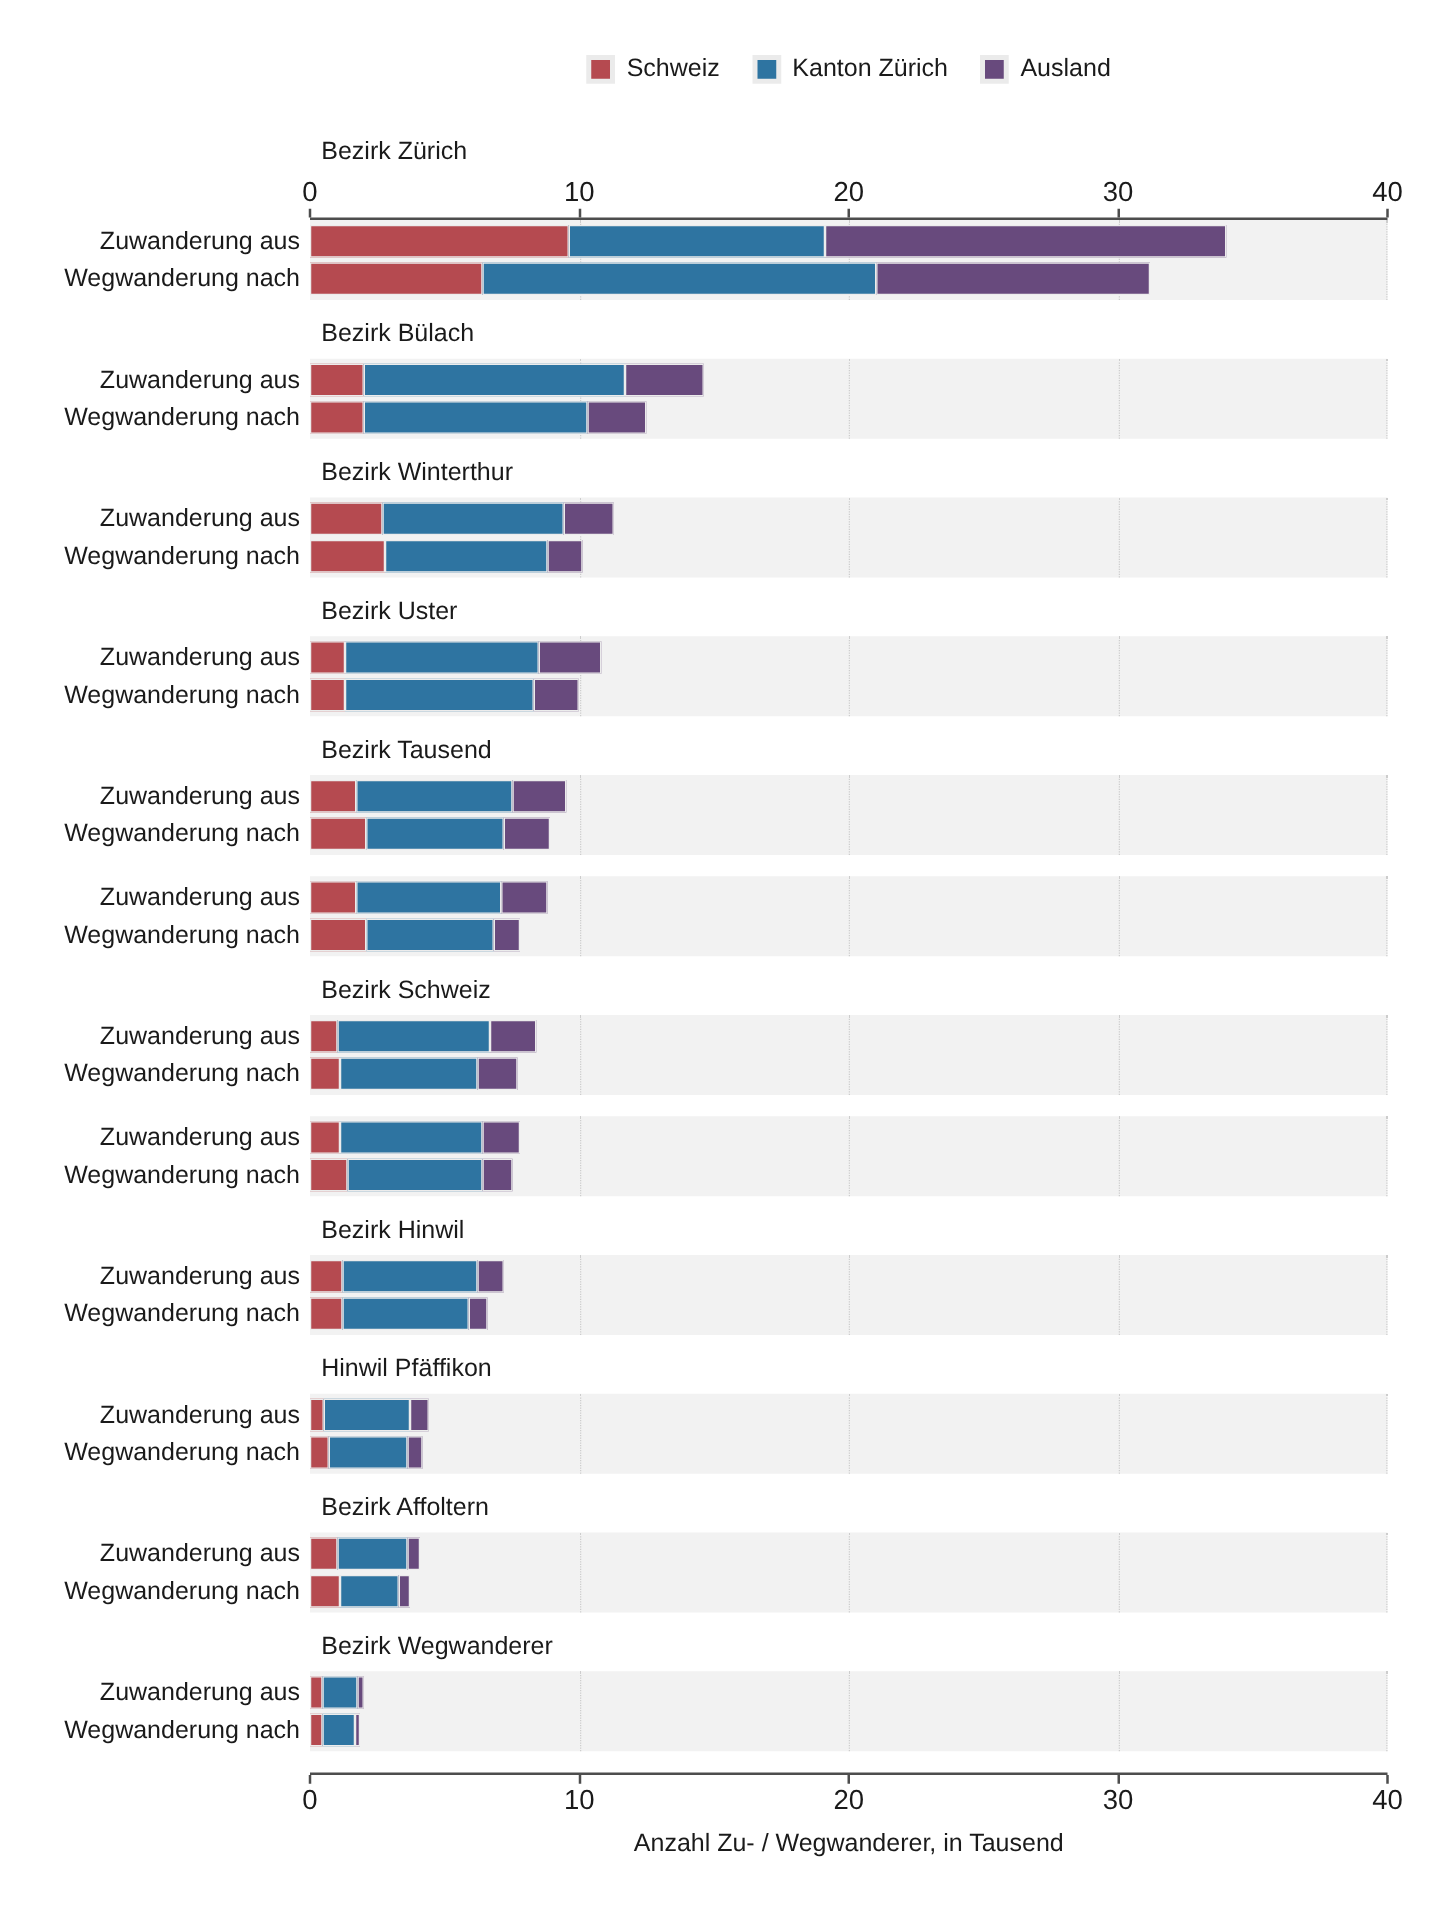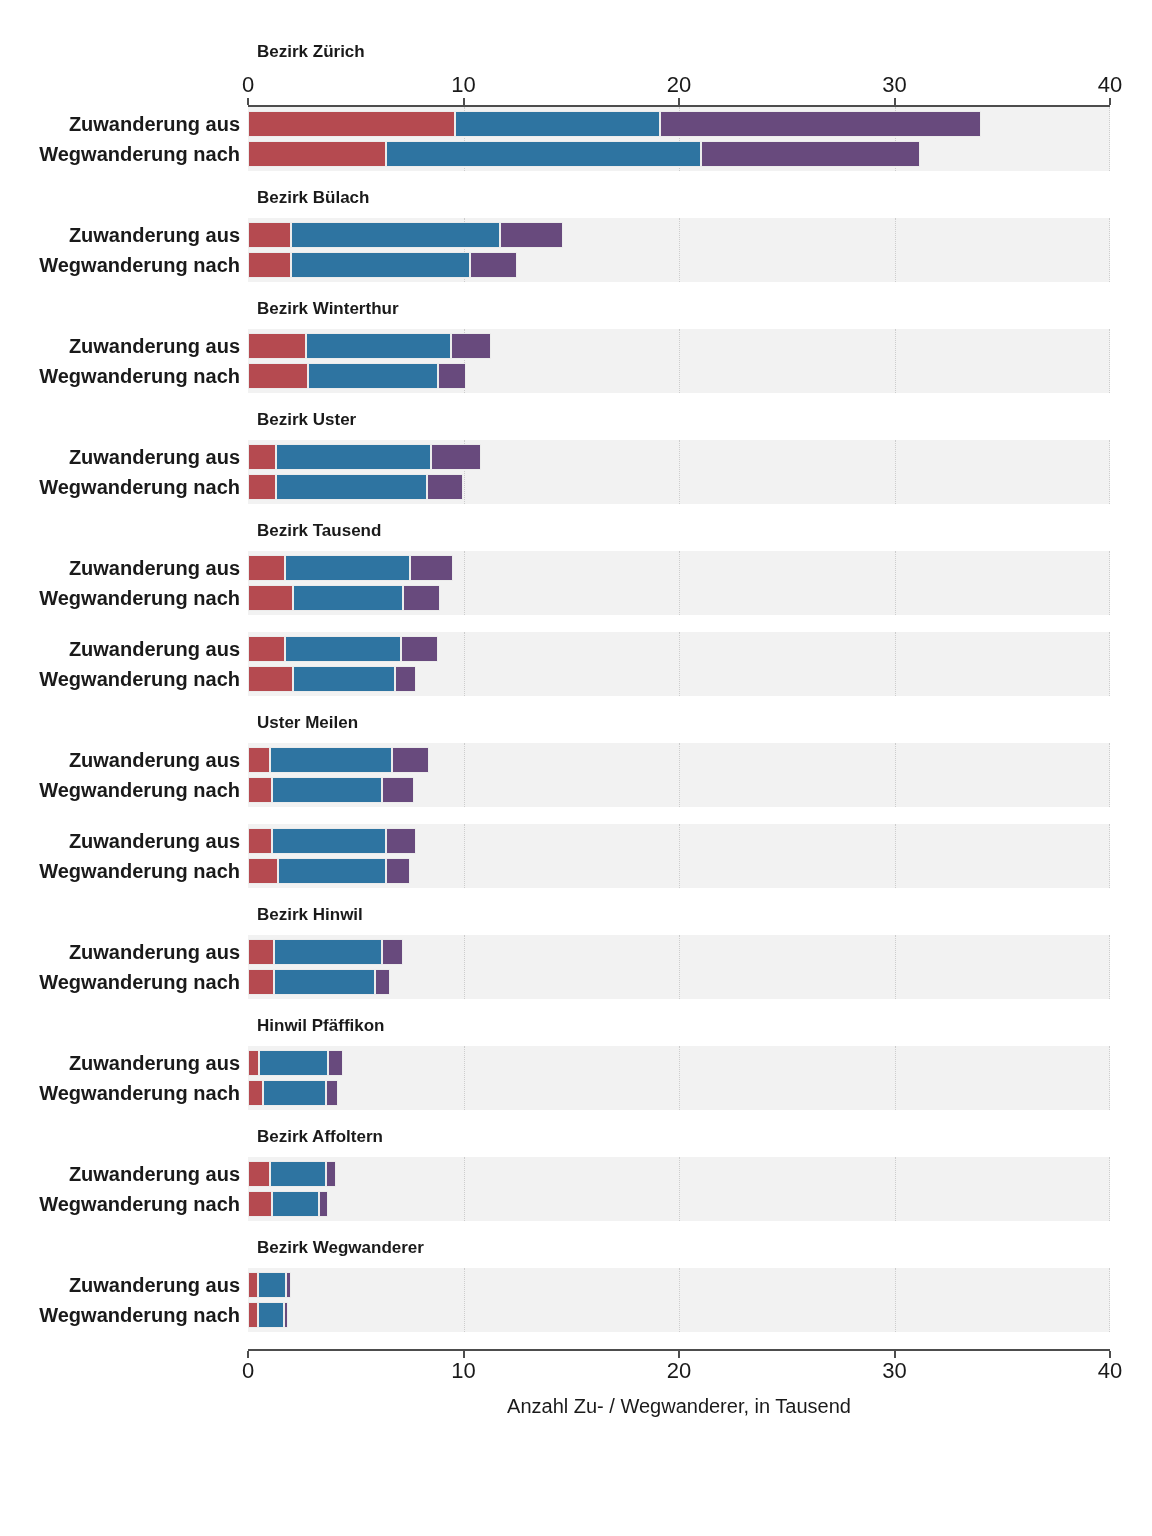--- a/index.html
+++ b/index.html
@@ -21,24 +21,24 @@
   .legend-key {
     width: 23px; height: 23px; background: #ebebeb;
     display: flex; align-items: center; justify-content: center;
   }
   .legend-swatch { width: 15px; height: 15px; display: block; }
   .legend-label { font-size: 20px; }
 
   
   .block { margin-bottom: 17px; }
   .block-title {
-    margin-left: 257px; font-size: 17px; font-weight: bold;
+    margin-left: 257px; font-size: 20px; font-weight: normal;
     height: 20px; line-height: 20px; margin-bottom: 10px;
   }
-  .block-body { display: flex; font-weight: bold; }
+  .block-body { display: flex; }
   .labels {
     width: 248px; box-sizing: border-box;
     padding: 4px 8px 4px 0;
     display: flex; flex-direction: column; gap: 4px;
   }
   .row-label {
     height: 26px; line-height: 26px;
     text-align: right; font-size: 20px; white-space: nowrap;
   }
   .panel {
@@ -69,20 +69,40 @@
 
   .x-title {
     margin-left: 248px; width: 862px; text-align: center;
     font-size: 20px; margin-top: 11px;
   }
 </style>
 </head>
 <body>
 
 <div class="chart">
+  <div class="legend">
+      <div class="legend-item">
+        <span class="legend-key">
+          <span class="legend-swatch" style="background: rgb(181, 74, 80);"></span>
+        </span>
+        <span class="legend-label">Schweiz</span>
+      </div>
+      <div class="legend-item">
+        <span class="legend-key">
+          <span class="legend-swatch" style="background: rgb(46, 116, 161);"></span>
+        </span>
+        <span class="legend-label">Kanton Zürich</span>
+      </div>
+      <div class="legend-item">
+        <span class="legend-key">
+          <span class="legend-swatch" style="background: rgb(104, 74, 125);"></span>
+        </span>
+        <span class="legend-label">Ausland</span>
+      </div>
+    </div>
   <div id="blocks">
       <div class="block">
         <div class="block-title">Bezirk Zürich</div>
         <div class="axis">
           <div class="axis-nums">
             <span class="axis-num" style="left: 0%;">0</span>
             <span class="axis-num" style="left: 25%;">10</span>
             <span class="axis-num" style="left: 50%;">20</span>
             <span class="axis-num" style="left: 75%;">30</span>
             <span class="axis-num" style="left: 100%;">40</span>
@@ -237,21 +257,21 @@
             </div>
             <div class="bar-row">
               <div class="bar-seg" style="width: 5.25%; background: rgb(181, 74, 80);"></div>
               <div class="bar-seg" style="width: 11.75%; background: rgb(46, 116, 161);"></div>
               <div class="bar-seg" style="width: 2.5%; background: rgb(104, 74, 125);"></div>
             </div>
           </div>
         </div>
       </div>
       <div class="block">
-        <div class="block-title">Uster Meilen</div>
+        <div class="block-title">Bezirk Schweiz</div>
         <div class="block-body">
           <div class="labels">
             <div class="row-label">Zuwanderung aus</div>
             <div class="row-label">Wegwanderung nach</div>
           </div>
           <div class="panel">
             <div class="gridline" style="left: 25%;"></div>
             <div class="gridline" style="left: 50%;"></div>
             <div class="gridline" style="left: 75%;"></div>
             <div class="gridline" style="left: calc(100% - 1px);"></div>

